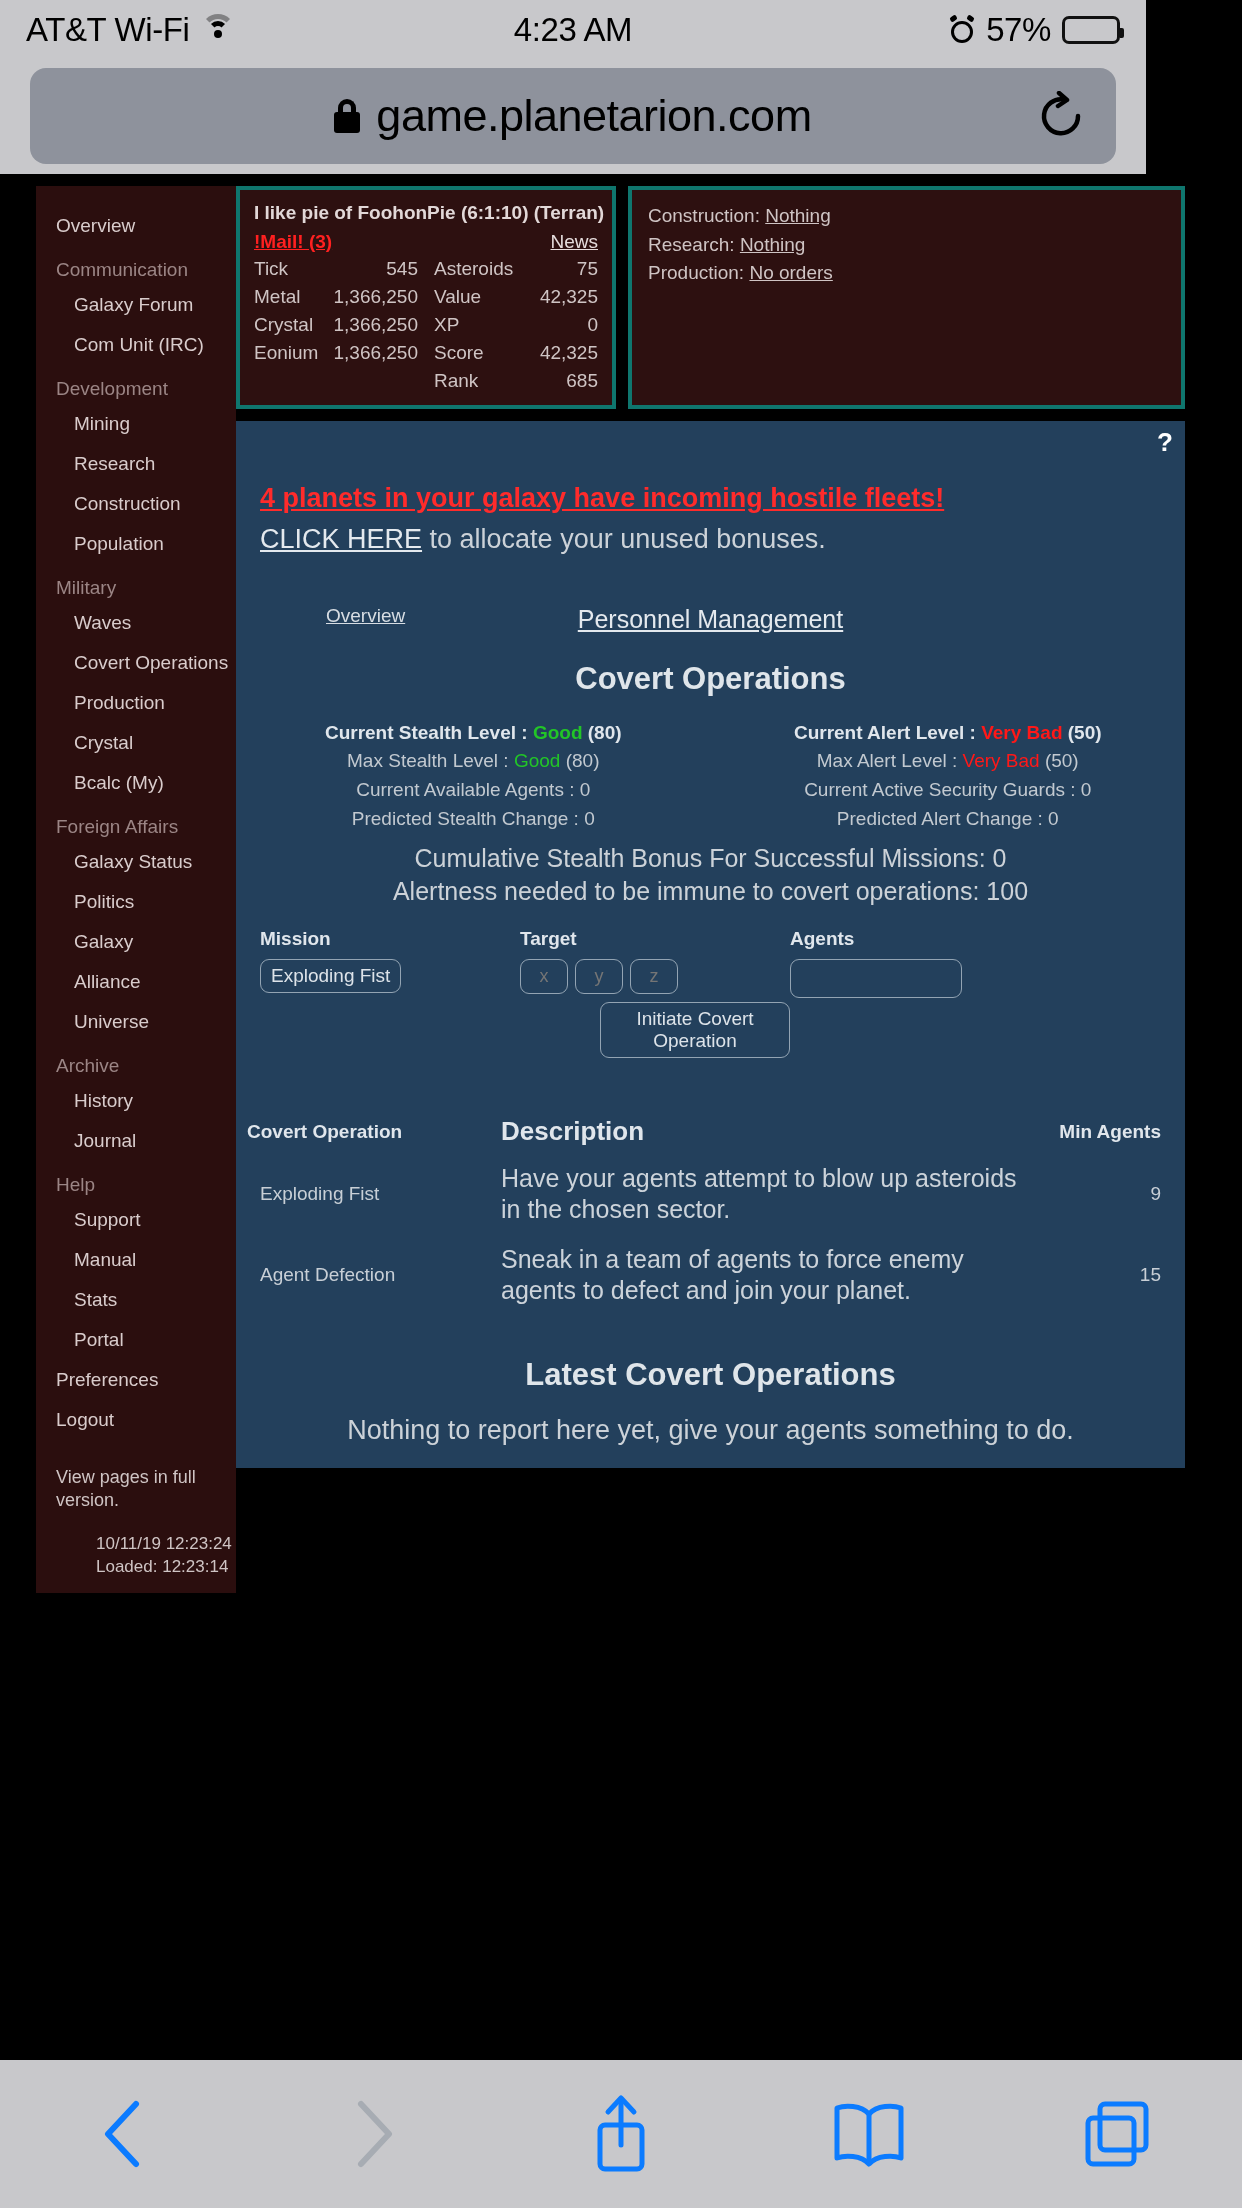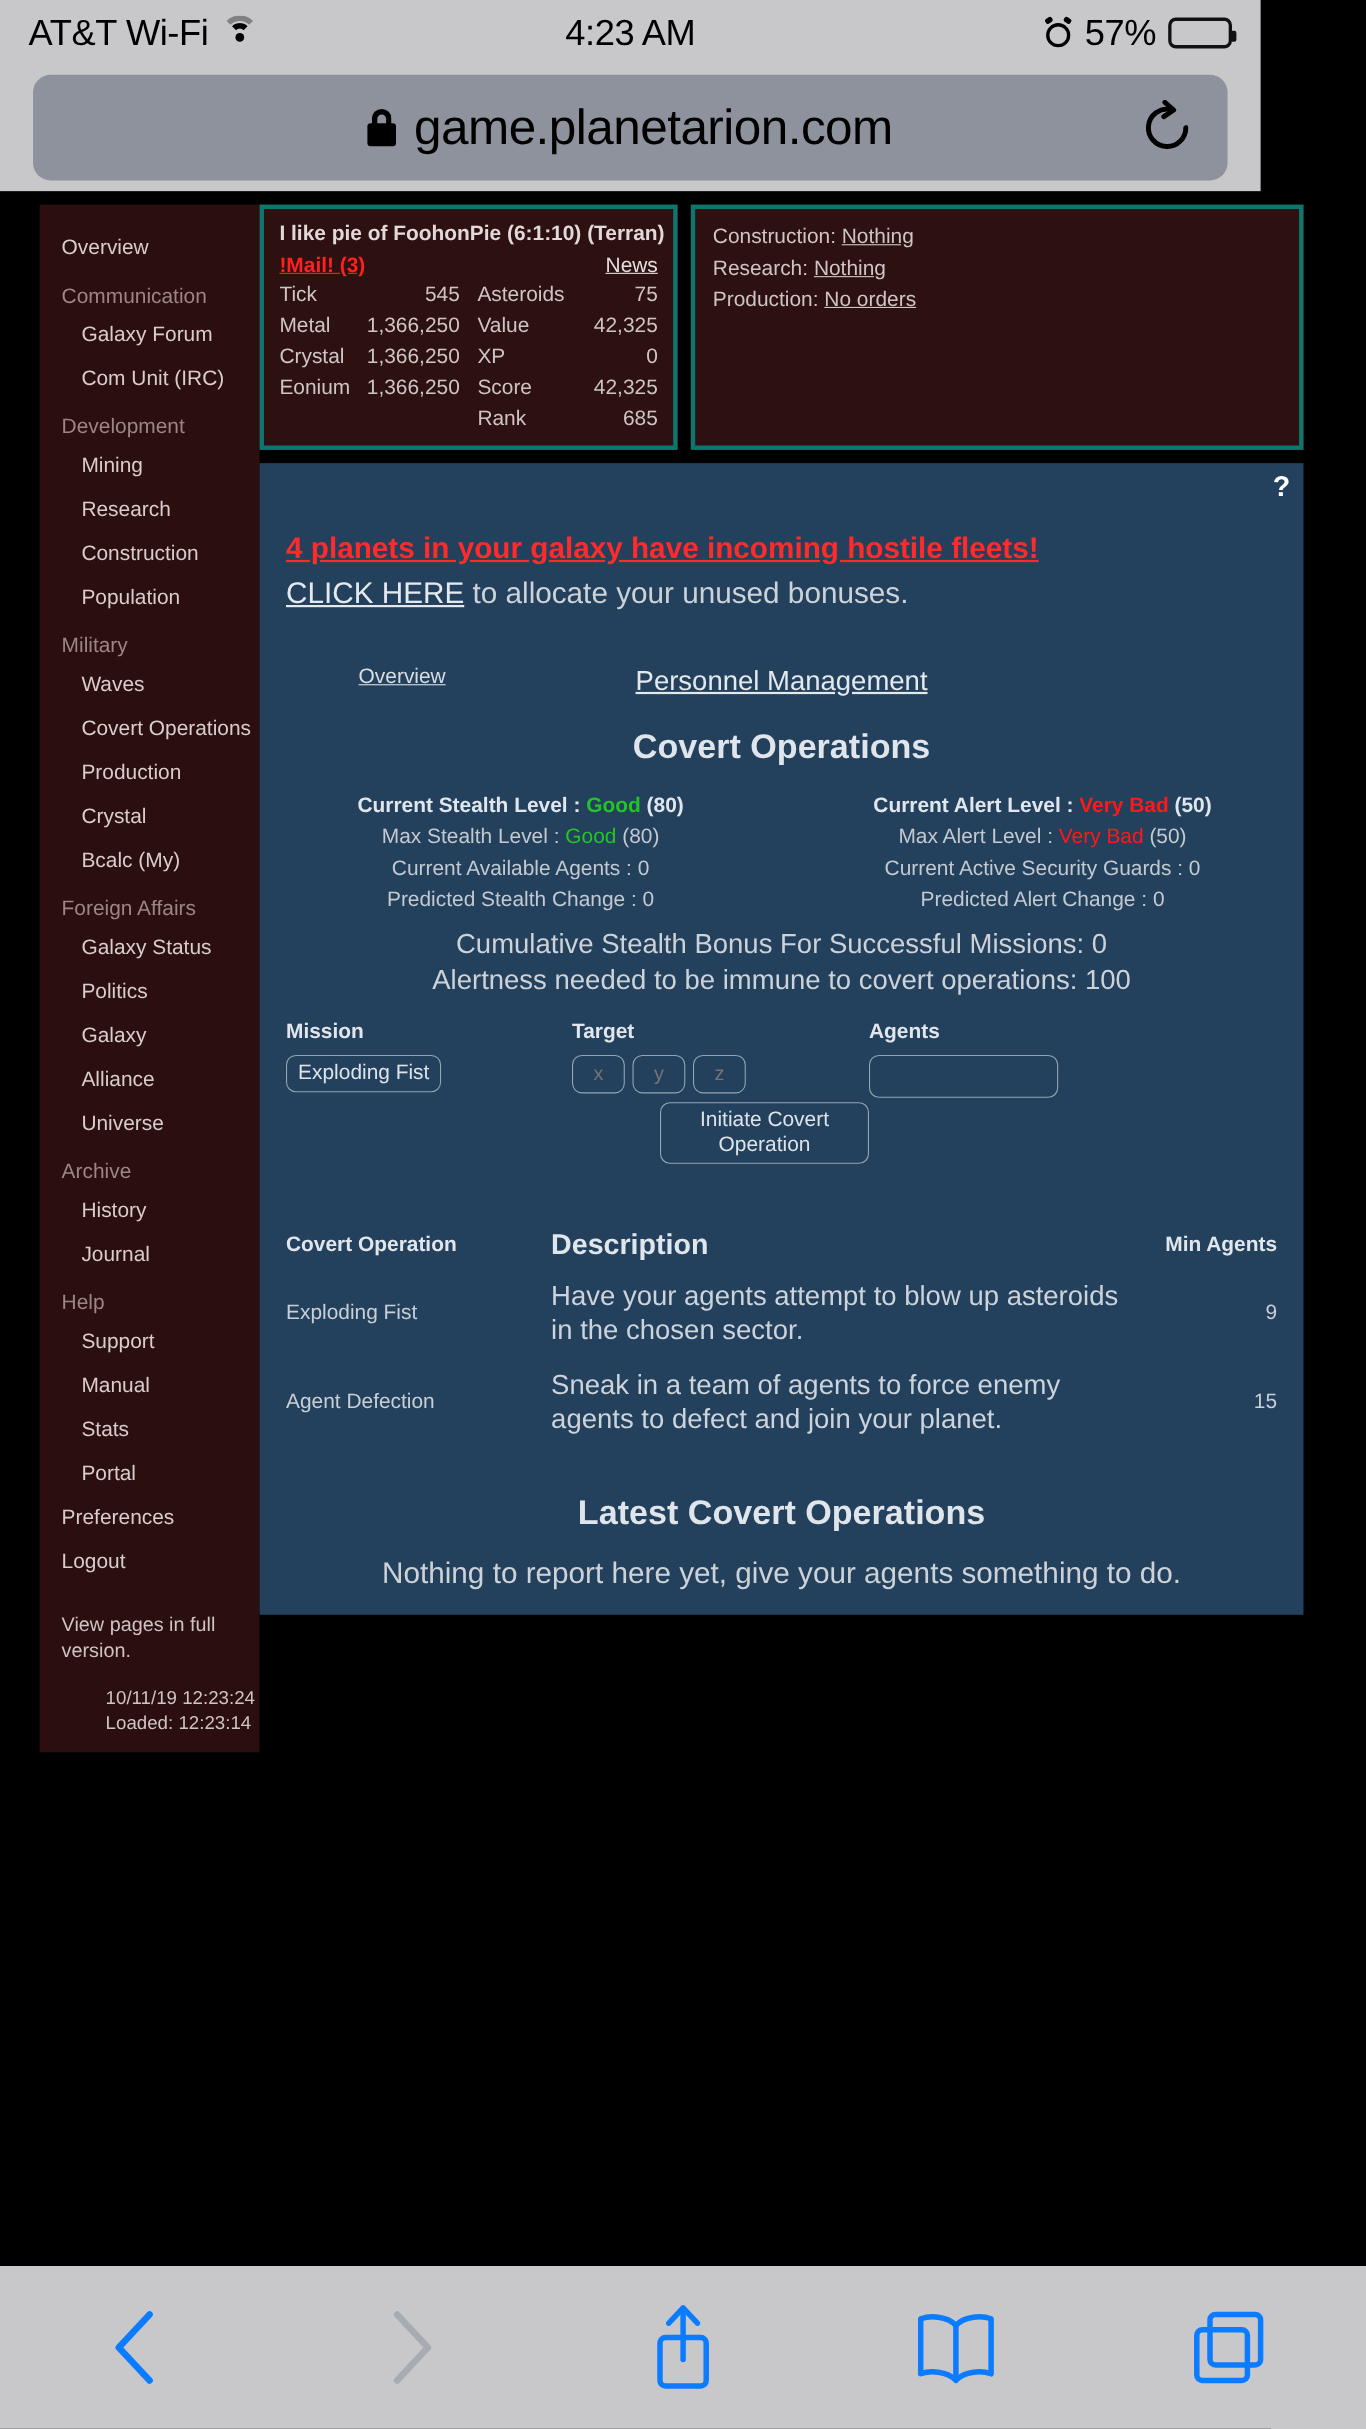--- a/index.html
+++ b/index.html
@@ -242,21 +242,21 @@
     border:1px solid #93a4b3; border-radius:9px; background:transparent;
     color:#dde3e9; font-size:19px; padding: 5px 14px; cursor:pointer;
     font-family: "Liberation Sans", sans-serif;
   }
 
   table.ops { width: 100%; border-collapse: collapse; margin-top: 58px; }
   table.ops th {
     text-align:left; font-size:19px; color:#e0e6ec; font-weight:bold;
     padding: 0 0 6px 0;
   }
-  table.ops th.c1 { padding-left: 24px; width: 265px;}
+  table.ops th.c1 { padding-left: 11px; width: 265px;}
   table.ops th.c3 { text-align:right; padding-right: 24px; width: 130px;}
   table.ops th.c2 { font-size: 26px; }
   table.ops td {
     vertical-align: middle; font-size:19px; color:#c8cfd6;
     padding: 10px 0;
   }
   table.ops td.c1 { padding-left: 24px; }
   table.ops td.c2 { font-size: 25px; line-height: 1.22; color:#ccd3da; padding-right: 14px;}
   table.ops td.c3 { text-align:right; padding-right: 24px; font-size: 19px;}
 

